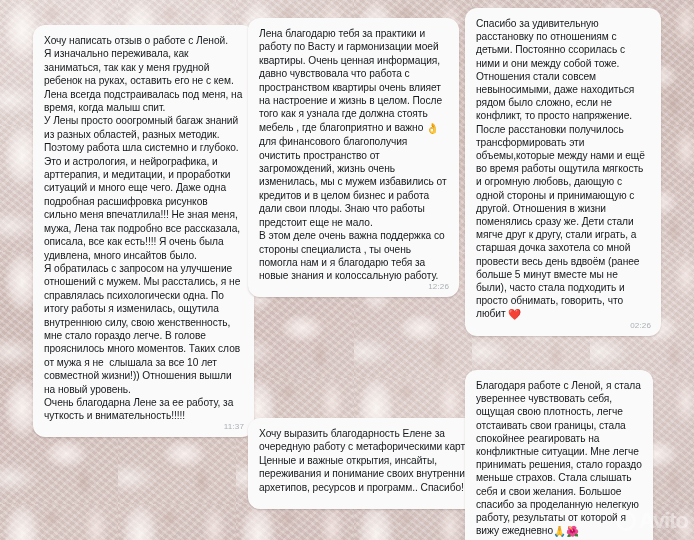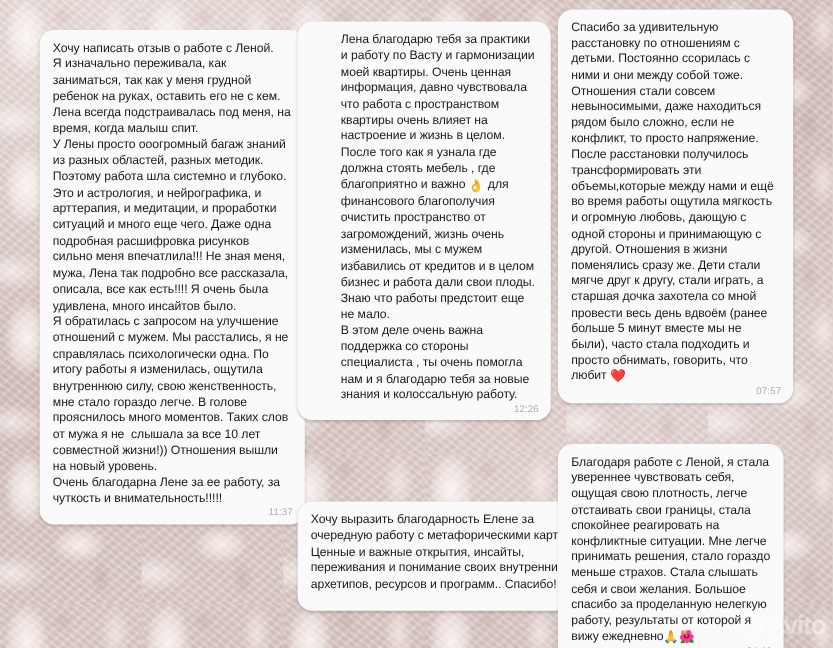--- a/index.html
+++ b/index.html
@@ -71,21 +71,21 @@
     color: #15191c;
     font-size: 10.2px;
     line-height: 13.4px;
     letter-spacing: -0.05px;
     word-wrap: break-word;
     overflow: hidden;
   }
   .bubble.tight { line-height: 13.2px; }
 
   #bubble-1 { top: 25px;  left: 0;   width: 221px; }
-  #bubble-2 { top: 18px;  left: 0;   width: 211px; padding-left: 36px; }
+  #bubble-2 { top: 18px;  left: 0;   width: 211px; }
   #bubble-3 { top: 418px; left: 0;   width: 250px; }
   #bubble-4 { top: 8px;   left: 0;   width: 196px; }
   #bubble-5 { top: 370px; left: 0;   width: 188px; }
 
   .bubble-text { display: block; white-space: pre-wrap; }
 
   .timestamp {
     position: absolute;
     right: 10px;
     bottom: 3px;
@@ -155,21 +155,21 @@
       <span class="bubble-text"><span>Хочу выразить благодарность Елене за очередную работу с метафорическими картами. Ценные и важные открытия, инсайты, переживания и понимание своих внутренних архетипов, ресурсов и программ.. Спасибо! </span><span class="emoji">🌟</span></span>
       <span class="timestamp">20:06</span>
     </div>
 
   </div>
 
   <div class="column" id="col-3">
 
     <div class="bubble tight" id="bubble-4">
       <span class="bubble-text"><span>Спасибо за удивительную расстановку по отношениям с детьми. Постоянно ссорилась с ними и они между собой тоже. Отношения стали совсем невыносимыми, даже находиться рядом было сложно, если не конфликт, то просто напряжение. После расстановки получилось трансформировать эти объемы,которые между нами и ещё во время работы ощутила мягкость и огромную любовь, дающую с одной стороны и принимающую с другой. Отношения в жизни поменялись сразу же. Дети стали мягче друг к другу, стали играть, а старшая дочка захотела со мной провести весь день вдвоём (ранее больше 5 минут вместе мы не были), часто стала подходить и просто обнимать, говорить, что любит </span><span class="emoji">❤️</span></span>
-      <span class="timestamp">07:57</span>
+      <span class="timestamp">02:26</span>
     </div>
 
     <div class="bubble tight" id="bubble-5">
       <span class="bubble-text"><span>Благодаря работе с Леной, я стала увереннее чувствовать себя, ощущая свою плотность, легче отстаивать свои границы, стала спокойнее реагировать на конфликтные ситуации. Мне легче принимать решения, стало гораздо меньше страхов. Стала слышать себя и свои желания. Большое спасибо за проделанную нелегкую работу, результаты от которой я вижу ежедневно</span><span class="emoji">🙏🌺</span></span>
       <span class="timestamp">04:46</span>
     </div>
 
   </div>
 
   <div id="watermark">

